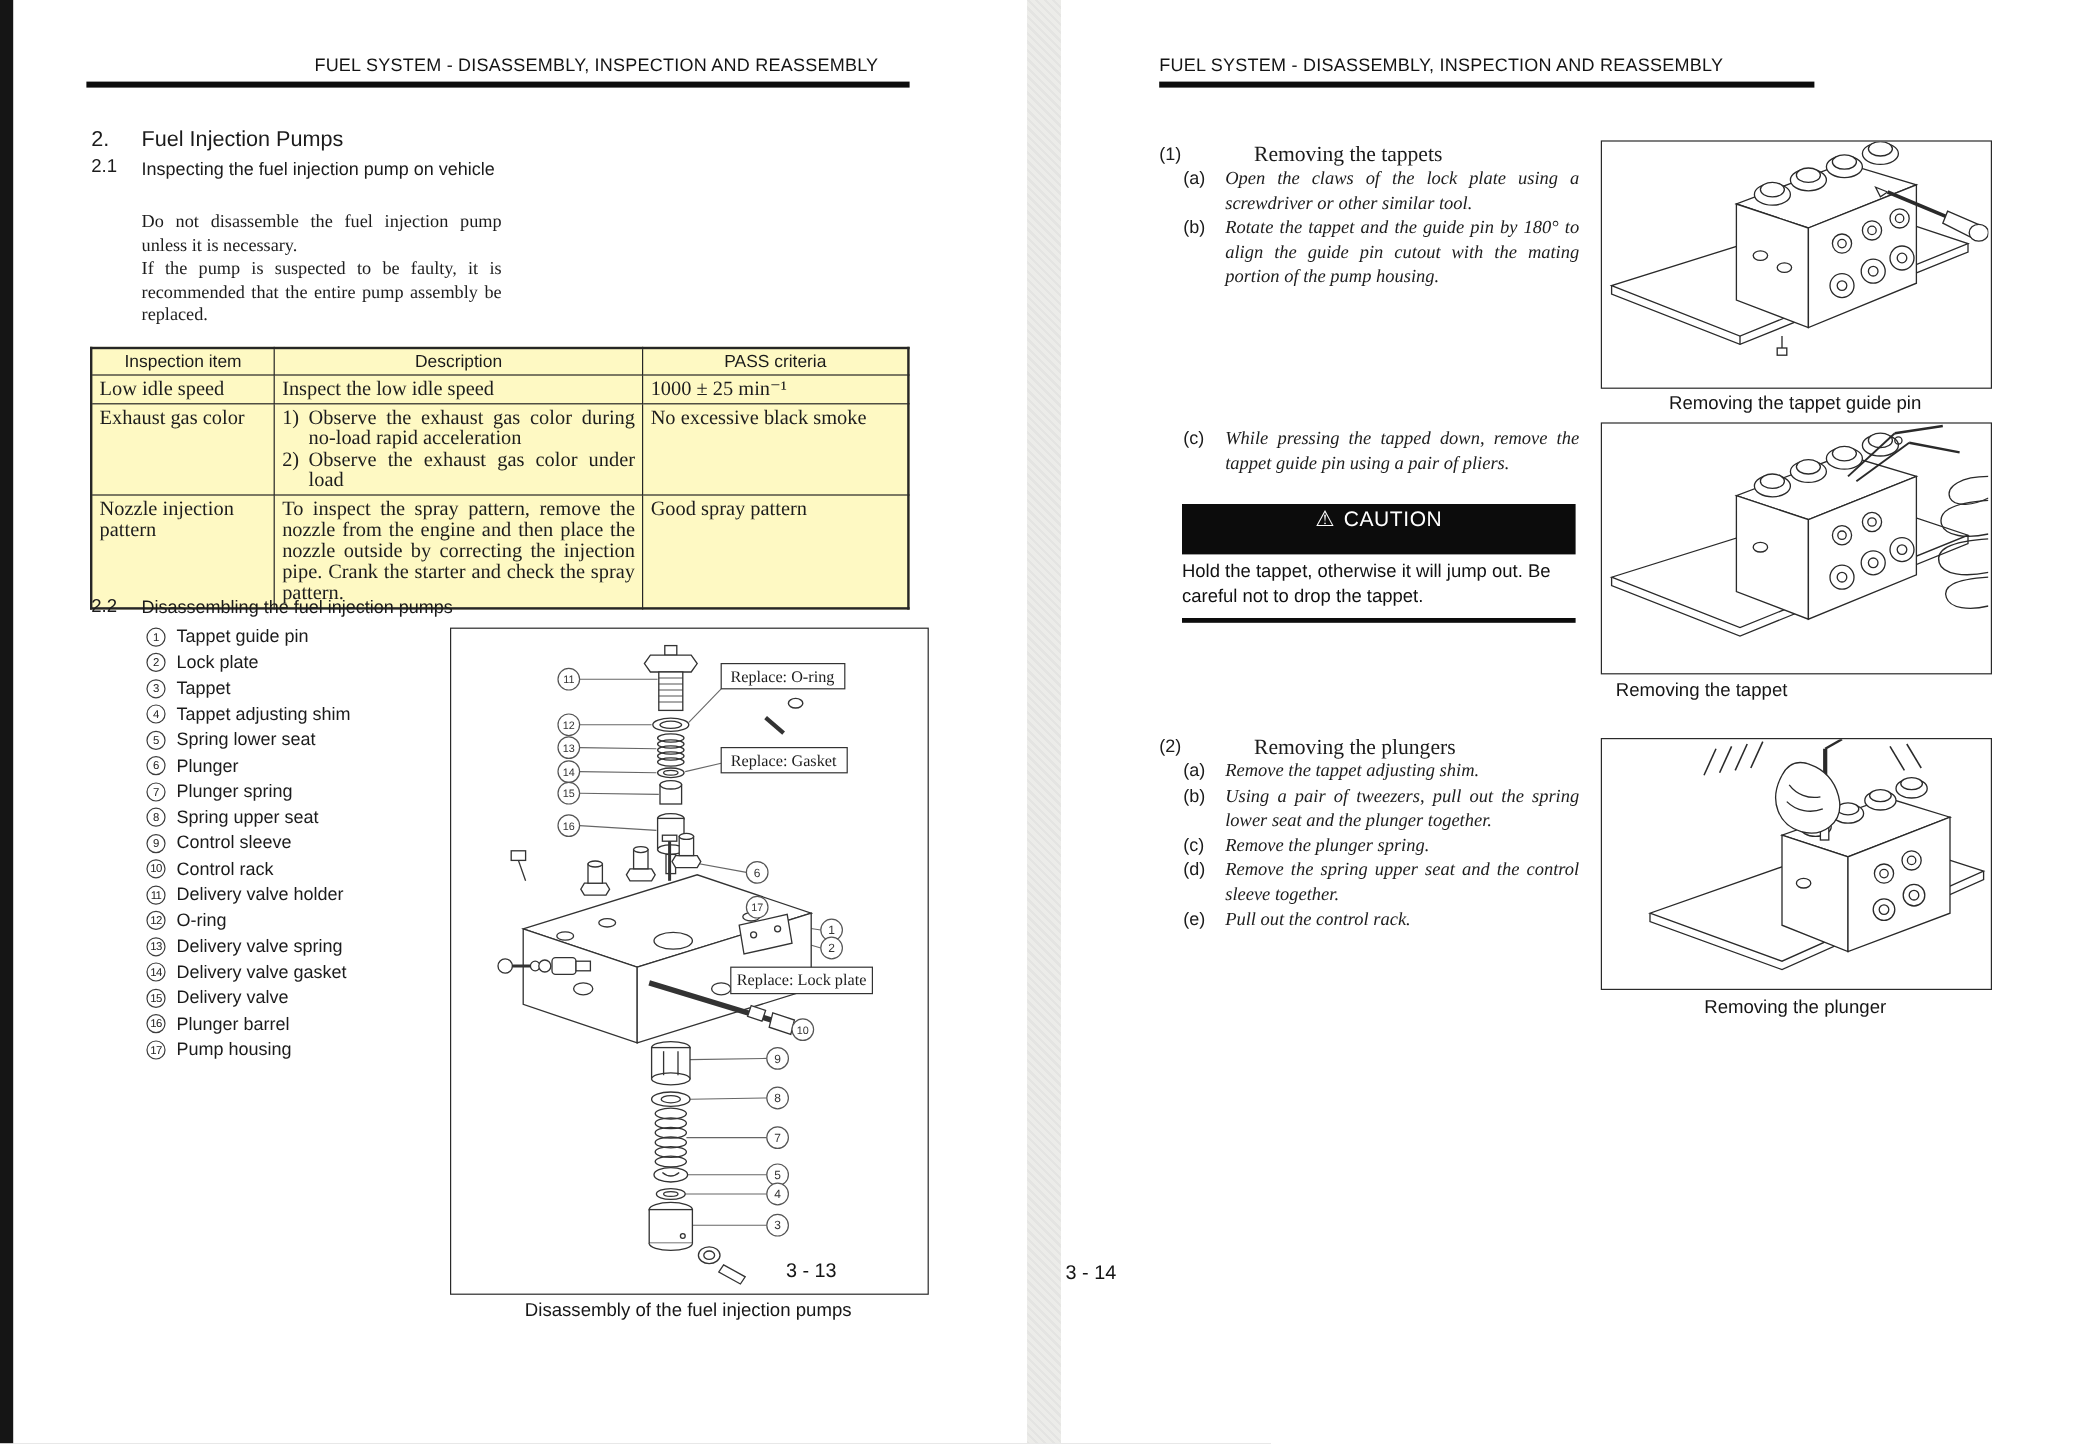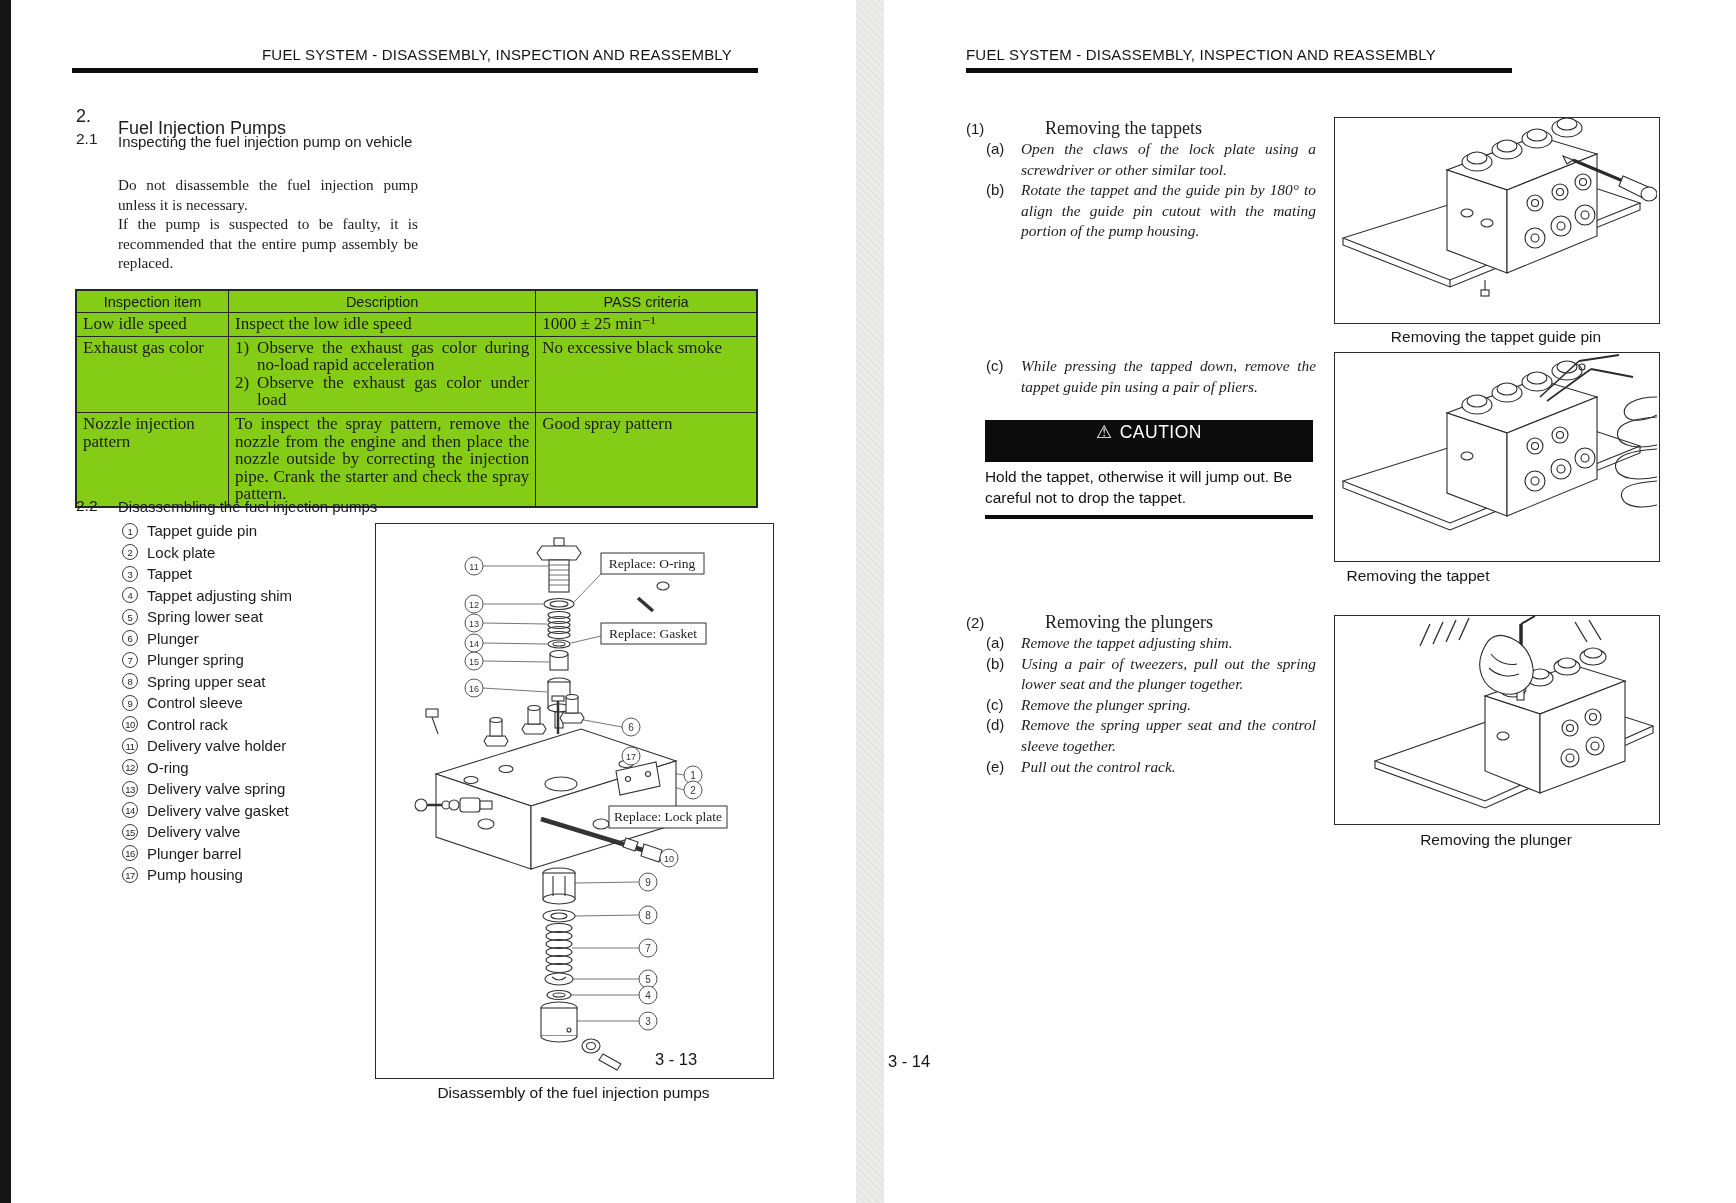--- a/index.html
+++ b/index.html
@@ -15,21 +15,21 @@
   .runhead{top:46px;font-size:15px;letter-spacing:.2px;color:#141414;white-space:nowrap;}
   .runrule{height:5px;background:#0c0c0c;}
 
   .h2num{font-size:18px;}
   .h2title{font-size:18px;}
   .h21num{font-size:15.5px;}
   .h21title{font-size:15px;line-height:19.5px;text-align:justify;}
   .bodycopy{font-size:15.2px;line-height:19.6px;text-align:justify;color:#1d1d1d;}
   .bodycopy p{margin:0;}
 
-  table.spec{border-collapse:collapse;width:683px;background:#84cc16;}
+  table.spec{border-collapse:collapse;width:683px;background:#fef9c3;}
   table.spec,table.spec th,table.spec td{border:1px solid #262626;}
   table.spec{border-width:2px;}
   table.spec th{font-weight:normal;font-size:14.5px;padding:3px 2px 2px;text-align:center;}
   table.spec td{font-family:"Liberation Serif","DejaVu Serif",serif;font-size:17px;
                 line-height:17.6px;padding:2px 6px 3px;vertical-align:top;color:#1d1d1d;}
   .dline{display:flex;}
   .dnum{width:22px;flex:0 0 22px;}
   .dtext{flex:1;text-align:justify;}
   .djust{text-align:justify;}
 
@@ -66,21 +66,21 @@
 
 <div id="screen">
 
   <div class="abs edge-left"></div>
   <div class="abs gutter"></div>
 
   <div class="abs runhead" style="left:262px;">FUEL SYSTEM - DISASSEMBLY, INSPECTION AND REASSEMBLY</div>
   <div class="abs runrule" style="left:72px;top:68px;width:686px;"></div>
 
   <span class="abs h2num" style="left:76px;top:106px;">2.</span>
-  <span class="abs h2title" style="left:118px;top:106px;margin-top:12px;">Fuel Injection Pumps</span>
+  <span class="abs h2title" style="left:118px;top:106px;">Fuel Injection Pumps</span>
 
   <span class="abs h21num" style="left:76px;top:130px;">2.1</span>
   <div class="abs h21title" style="left:118px;top:132px;width:300px;">Inspecting the fuel injection pump on vehicle</div>
 
   <div class="abs bodycopy serif" style="left:118px;top:175px;width:300px;">
     <p>Do not disassemble the fuel injection pump unless it is necessary.</p>
     <p>If the pump is suspected to be faulty, it is recommended that the entire pump assembly be replaced.</p>
   </div>
 
   <table class="spec abs" style="left:75px;top:289px;">

